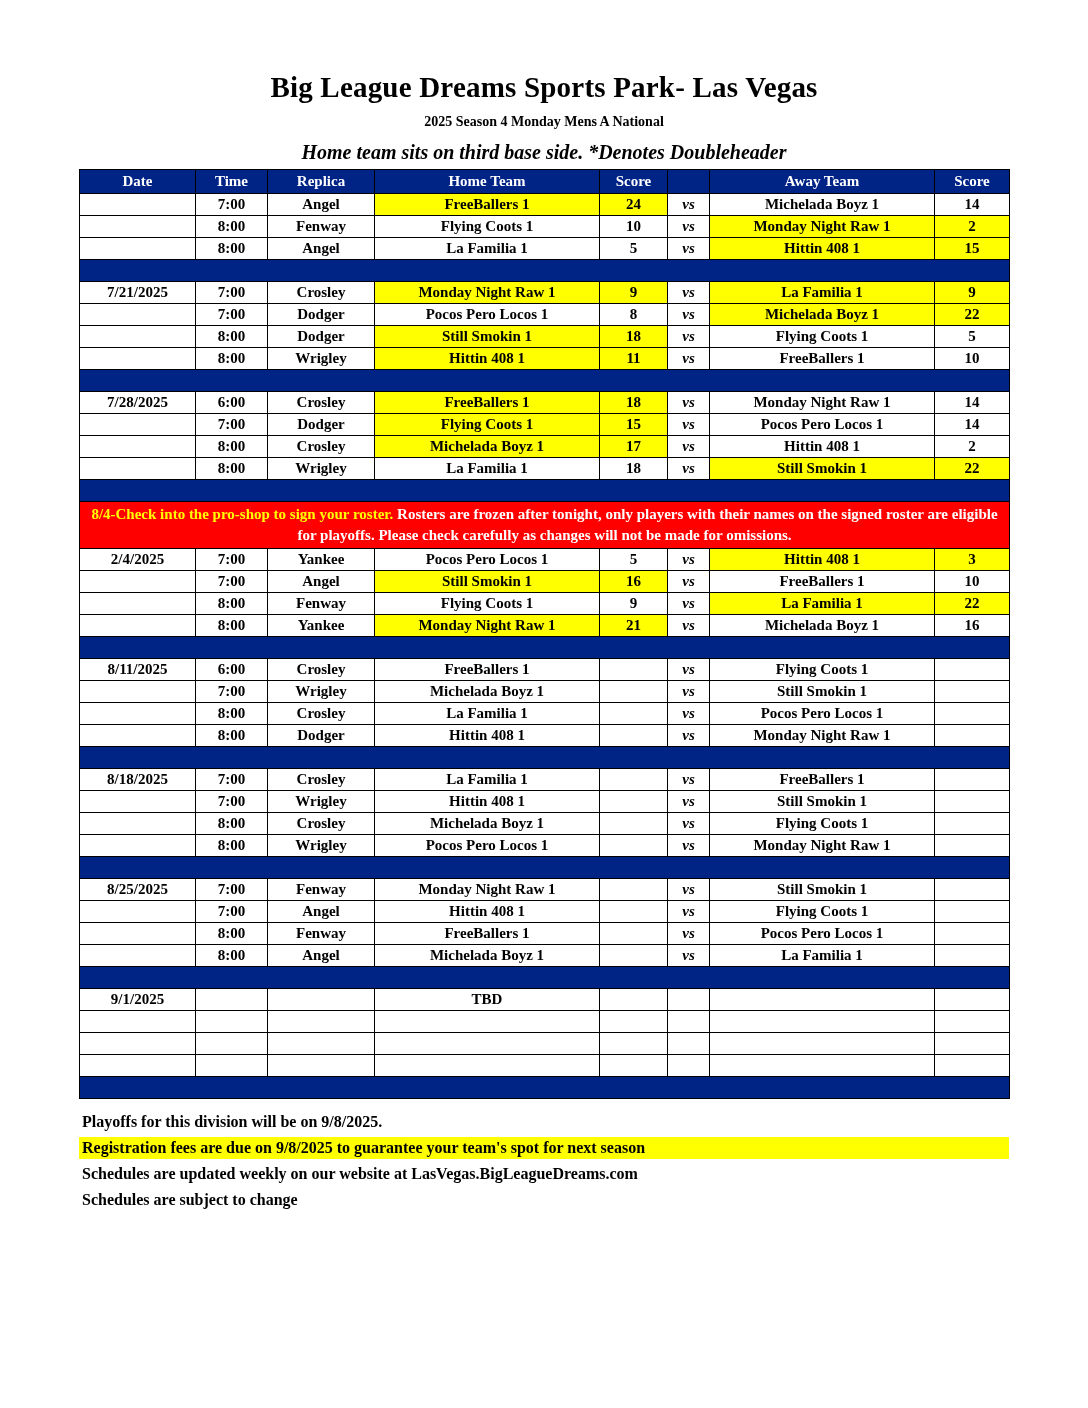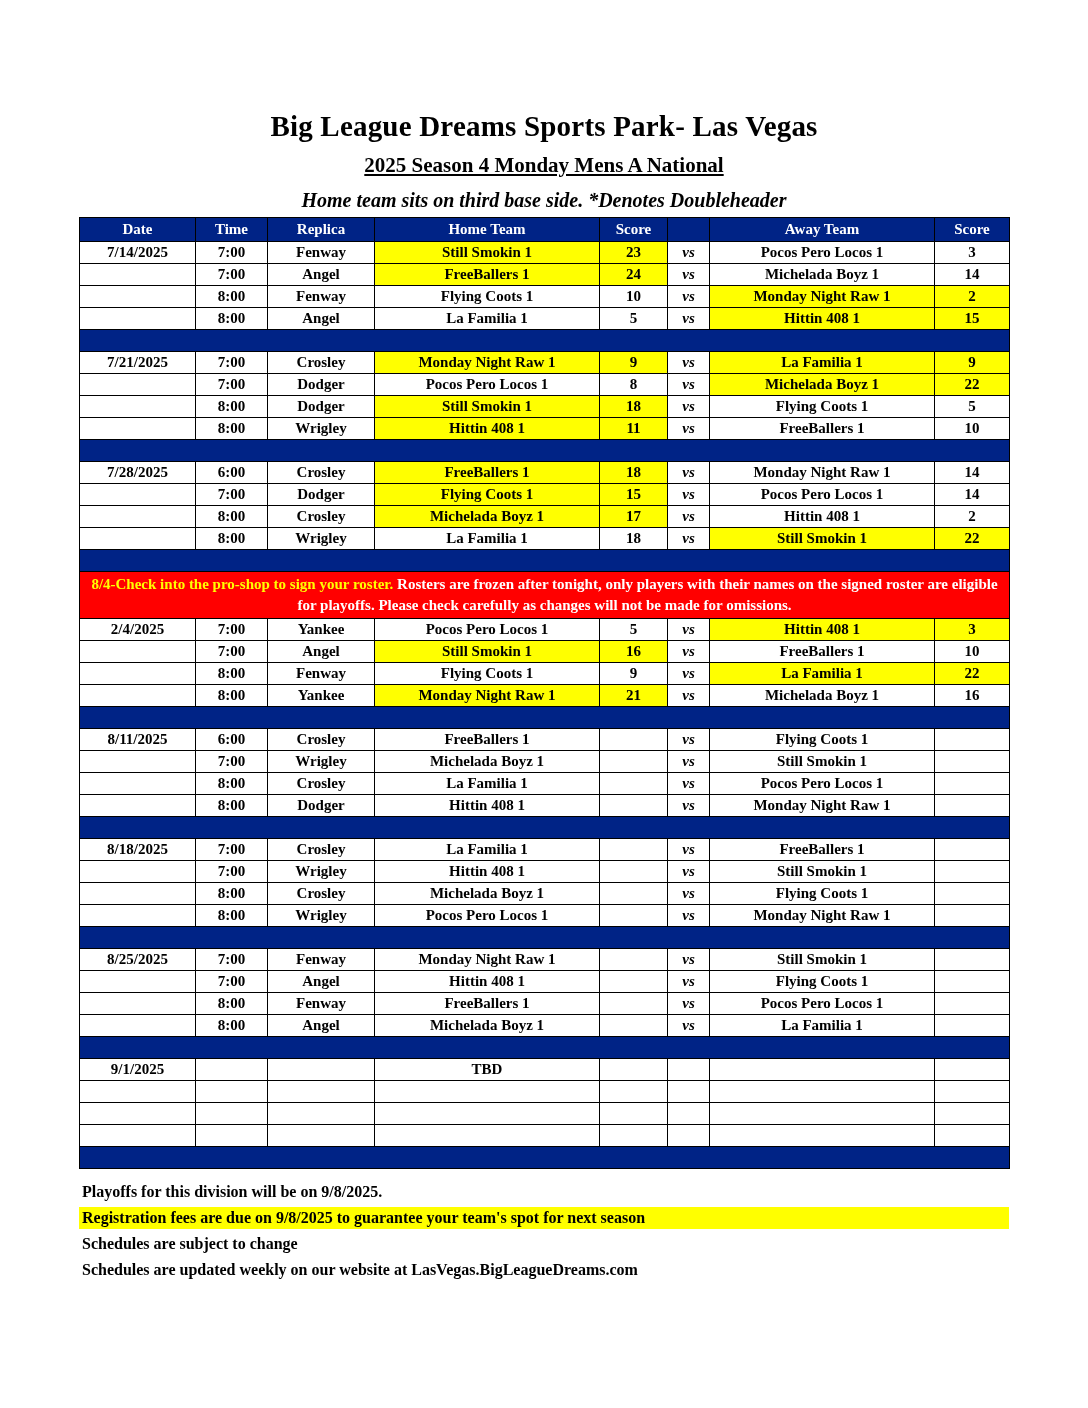--- a/index.html
+++ b/index.html
@@ -17,34 +17,33 @@
   }
   .page{
     width:1088px;
     min-height:1408px;
     background:#ffffff;
     position:relative;
   }
   .doc{
     width:930px;
     margin-left:79px;
-    padding-top:110px;
+    padding-top:71px;
   }
   .title{
     font-size:29px;
     font-weight:bold;
     text-align:center;
     letter-spacing:0.2px;
   }
   .subtitle{
-    font-size:21px;
+    font-size:14px;
     font-weight:bold;
     text-align:center;
     margin-top:10px;
-    text-decoration:underline;
   }
   .note{
     font-size:20px;
     font-weight:bold;
     font-style:italic;
     text-align:center;
     margin-top:11px;
     margin-bottom:5px;
   }
   table.schedule{
@@ -130,30 +129,20 @@
             <th>Replica</th>
             <th>Home Team</th>
             <th>Score</th>
             <th></th>
             <th>Away Team</th>
             <th>Score</th>
           </tr>
       </thead>
       <tbody id="schedule-body">
           <tr>
-            <td>7/14/2025</td>
-            <td>7:00</td>
-            <td>Fenway</td>
-            <td class="hl">Still Smokin 1</td>
-            <td class="hl">23</td>
-            <td class="vs-cell">vs</td>
-            <td>Pocos Pero Locos 1</td>
-            <td>3</td>
-          </tr>
-          <tr>
             <td></td>
             <td>7:00</td>
             <td>Angel</td>
             <td class="hl">FreeBallers 1</td>
             <td class="hl">24</td>
             <td class="vs-cell">vs</td>
             <td>Michelada Boyz 1</td>
             <td>14</td>
           </tr>
           <tr>
@@ -482,17 +471,17 @@
           </tr>
           <tr>
             <td colspan="8" class="sep-cell"></td>
           </tr>
         </tbody>
     </table>
 
     <div id="footer">
         <div class="footer-line">Playoffs for this division will be on 9/8/2025.</div>
         <div class="footer-line highlight">Registration fees are due on 9/8/2025 to guarantee your team's spot for next season</div>
+        <div class="footer-line">Schedules are updated weekly on our website at LasVegas.BigLeagueDreams.com</div>
         <div class="footer-line">Schedules are subject to change</div>
-        <div class="footer-line">Schedules are updated weekly on our website at LasVegas.BigLeagueDreams.com</div>
       </div>
   </div>
 </div>
 
 </body></html>

